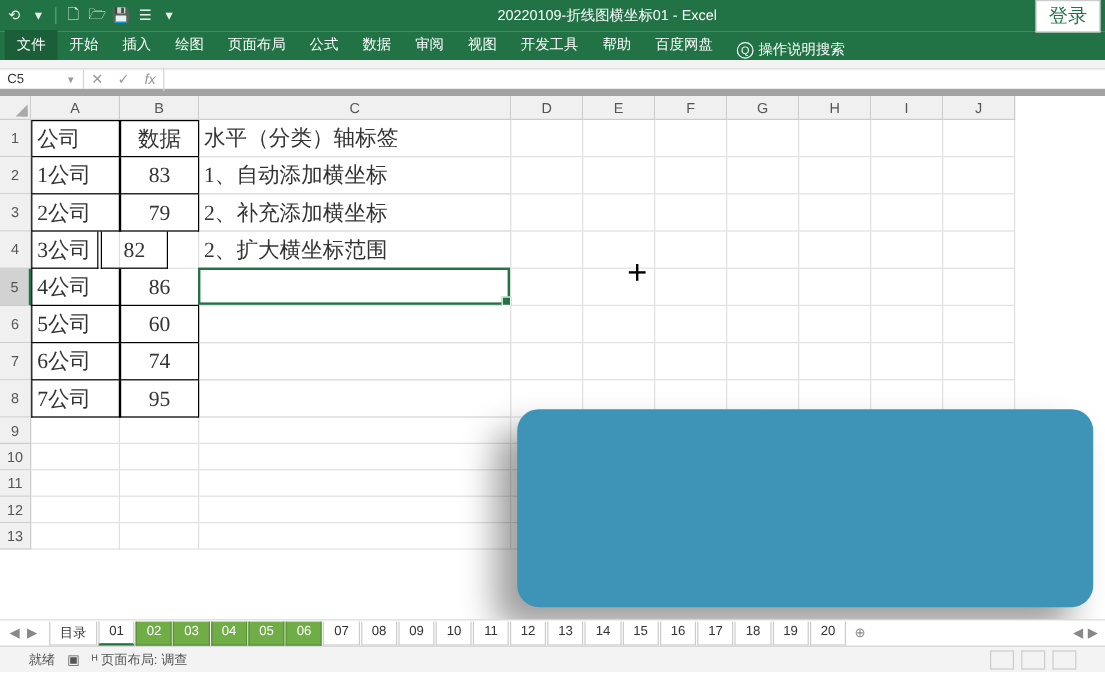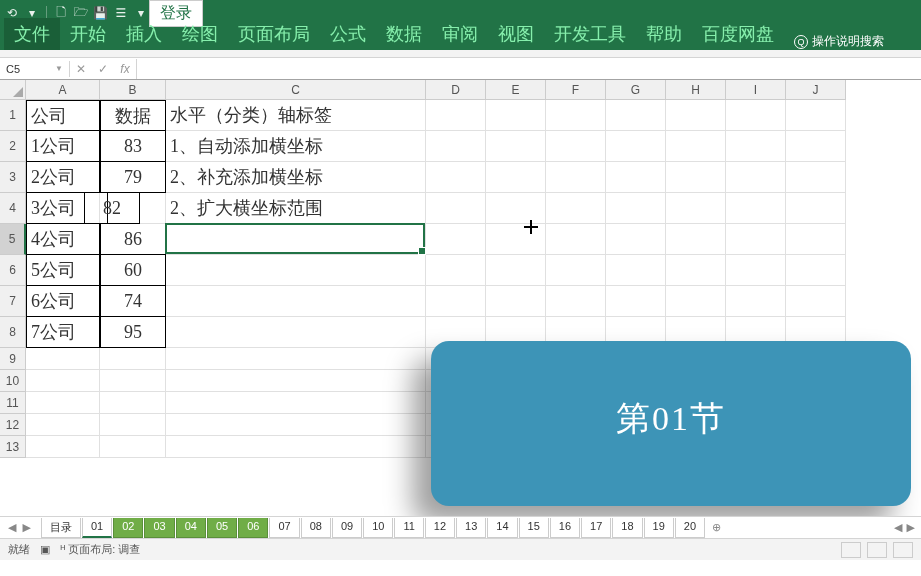--- a/index.html
+++ b/index.html
@@ -6,28 +6,28 @@
 body { width: 921px; height: 576px; background: #fff; overflow: hidden; font-size: 12px; color: #333; }
 
 .titlebar { height: 26px; background: #217346; display: flex; align-items: center; padding: 0 4px; color: #fff; }
 .tb-left { display: flex; gap: 4px; align-items: center; }
 .tb-ico { width: 16px; height: 16px; display: inline-flex; align-items: center; justify-content: center; color: #fff; opacity: 0.9; cursor: pointer; }
 .tb-sep { width: 1px; height: 14px; background: rgba(255,255,255,0.3); margin: 0 2px; }
 .tb-title { flex: 1; text-align: center; font-size: 12px; color: #fff; }
 .tb-login { background: #fff; color: #217346; padding: 2px 10px; border: 1px solid #ccc; font-size: 16px; cursor: pointer; }
 
 .ribbon-tabs { height: 24px; background: #217346; display: flex; align-items: flex-end; padding-left: 4px; gap: 0; }
-.rtab { padding: 4px 10px; color: #86efac; font-size: 18px; cursor: pointer; }
+.rtab { padding: 4px 10px; color: #ffffff; font-size: 12px; cursor: pointer; }
 .rtab.file { background: #1a5f38; }
 .tell-me { display: flex; align-items: center; gap: 4px; color: #fff; margin-left: 10px; }
 .tell-bulb { width: 14px; height: 14px; border: 1px solid #fff; border-radius: 50%; display: inline-flex; align-items: center; justify-content: center; font-size: 9px; }
 
 .ribbon-body { height: 8px; background: #f3f3f3; border-bottom: 1px solid #d4d4d4; }
 
-.formula-bar { height: 22px; background: #fff; display: flex; align-items: center; border-bottom: 1px solid #a3a3a3; }
+.formula-bar { height: 22px; background: #fff; display: flex; align-items: center; border-bottom: 6px solid #a3a3a3; }
 .namebox { width: 70px; padding: 2px 6px; border-right: 1px solid #d4d4d4; font-size: 11px; display: flex; align-items: center; justify-content: space-between; }
 .namebox-dd { color: #999; font-size: 8px; }
 .fx-btns { display: flex; border-right: 1px solid #d4d4d4; }
 .fx-btn { width: 22px; height: 20px; display: flex; align-items: center; justify-content: center; color: #999; cursor: pointer; }
 .fx-input { flex: 1; padding: 2px 6px; font-size: 11px; }
 
 .grid-area { position: relative; height: 436px; overflow: hidden; background: #fff; }
 .selectall { position: absolute; left: 0; top: 0; width: 26px; height: 20px; background: #f0f0f0; border-right: 1px solid #ccc; border-bottom: 1px solid #ccc; }
 .selectall::after { content:''; position:absolute; right:2px; bottom:2px; border:5px solid transparent; border-right-color:#aaa; border-bottom-color:#aaa; }
 .colhdrs { position: absolute; left: 26px; top: 0; height: 20px; display: flex; }
@@ -52,21 +52,21 @@
 
 .sheet-tabs { height: 22px; background: #fff; border-top: 1px solid #d4d4d4; display: flex; align-items: center; padding: 0 6px; font-size: 11px; }
 .st-nav { display: flex; gap: 2px; margin-right: 8px; color: #888; }
 .st-nav span { cursor: pointer; padding: 0 2px; }
 .st-tab { padding: 2px 8px; border: 1px solid #ccc; border-top: none; background: #fff; margin-right: 1px; cursor: pointer; position: relative; }
 .st-tab.active { border-bottom: 2px solid #217346; background: #fff; }
 .st-tab.green { background: #70ad47; color: #fff; border-color: #5a8f3a; }
 .st-add { padding: 2px 6px; color: #888; cursor: pointer; }
 .st-scroll { margin-left: auto; display: flex; gap: 4px; color: #888; }
 
-.statusbar { height: 22px; background: #f3f3f3; border-top: 1px solid #d4d4d4; display: flex; align-items: center; padding: 0 8px; font-size: 11px; color: #555; }
+.statusbar { height: 22px; background: #f3f3f3; border-top: 1px solid #d4d4d4; display: flex; align-items: center; padding: 0 24px; font-size: 11px; color: #555; }
 .sb-left { display: flex; gap: 10px; align-items: center; }
 .sb-right { margin-left: auto; display: flex; gap: 6px; align-items: center; }
 .sb-viewbtn { width: 20px; height: 16px; border: 1px solid #ccc; cursor: pointer; }
 
 .cursor-cross { position: absolute; width: 14px; height: 14px; pointer-events: none; }
 .cursor-cross::before { content:''; position:absolute; left:6px; top:0; width:2px; height:14px; background:#000; }
 .cursor-cross::after { content:''; position:absolute; top:6px; left:0; width:14px; height:2px; background:#000; }
 </style>
 </head>
 <body>
@@ -75,20 +75,21 @@
   <div class="tb-left">
     <span class="tb-ico">⟲</span>
     <span class="tb-ico">▾</span>
     <span class="tb-sep"></span>
     <span class="tb-ico">🗋</span>
     <span class="tb-ico">🗁</span>
     <span class="tb-ico">💾</span>
     <span class="tb-ico">☰</span>
     <span class="tb-ico">▾</span>
   </div>
+  <div class="tb-title">20220109-折线图横坐标01 - Excel</div>
   <div class="tb-login">登录</div>
 </div>
 
 <div class="ribbon-tabs">
   <div class="rtab file">文件</div>
   <div class="rtab">开始</div>
   <div class="rtab">插入</div>
   <div class="rtab">绘图</div>
   <div class="rtab">页面布局</div>
   <div class="rtab">公式</div>
@@ -281,40 +282,39 @@
       <div class="cell" style="left: 760px; top: 336px; width: 60px; height: 22px;"></div>
       <div class="cell bl br bb bt" style="left: 0px; top: 0px; width: 74px; height: 31px;">公司</div>
       <div class="cell bl br bb bt center" style="left: 74px; top: 0px; width: 66px; height: 31px;">数据</div>
       <div class="cell" style="left: 140px; top: 0px; width: 260px; height: 31px;">水平（分类）轴标签</div>
       <div class="cell bl br bb" style="left: 0px; top: 31px; width: 74px; height: 31px;">1公司</div>
       <div class="cell bl br bb center" style="left: 74px; top: 31px; width: 66px; height: 31px;">83</div>
       <div class="cell" style="left: 140px; top: 31px; width: 260px; height: 31px;">1、自动添加横坐标</div>
       <div class="cell bl br bb" style="left: 0px; top: 62px; width: 74px; height: 31px;">2公司</div>
       <div class="cell bl br bb center" style="left: 74px; top: 62px; width: 66px; height: 31px;">79</div>
       <div class="cell" style="left: 140px; top: 62px; width: 260px; height: 31px;">2、补充添加横坐标</div>
-      <div class="cell bl br bb" style="left: 0px; top: 93px; width: 82px; height: 31px;">3公司</div>
+      <div class="cell bl br bb" style="left: 0px; top: 93px; width: 56px; height: 31px;">3公司</div>
       <div class="cell bl br bb center" style="left: 58px; top: 93px; width: 56px; height: 31px;">82</div>
       <div class="cell" style="left: 140px; top: 93px; width: 260px; height: 31px;">2、扩大横坐标范围</div>
       <div class="cell bl br bb" style="left: 0px; top: 124px; width: 74px; height: 31px;">4公司</div>
       <div class="cell bl br bb center" style="left: 74px; top: 124px; width: 66px; height: 31px;">86</div>
       <div class="cell" style="left: 140px; top: 124px; width: 260px; height: 31px;"></div>
       <div class="cell bl br bb" style="left: 0px; top: 155px; width: 74px; height: 31px;">5公司</div>
       <div class="cell bl br bb center" style="left: 74px; top: 155px; width: 66px; height: 31px;">60</div>
       <div class="cell" style="left: 140px; top: 155px; width: 260px; height: 31px;"></div>
       <div class="cell bl br bb" style="left: 0px; top: 186px; width: 74px; height: 31px;">6公司</div>
       <div class="cell bl br bb center" style="left: 74px; top: 186px; width: 66px; height: 31px;">74</div>
       <div class="cell" style="left: 140px; top: 186px; width: 260px; height: 31px;"></div>
       <div class="cell bl br bb" style="left: 0px; top: 217px; width: 74px; height: 31px;">7公司</div>
       <div class="cell bl br bb center" style="left: 74px; top: 217px; width: 66px; height: 31px;">95</div>
       <div class="cell" style="left: 140px; top: 217px; width: 260px; height: 31px;"></div>
     </div>
   <div class="active-cell" id="activecell" style="left: 165px; top: 143px; width: 260px; height: 31px;"></div>
   <div class="cursor-cross" style="left:524px; top:140px"></div>
   <div class="slide-card">
-    <div class="slide-line1">第01节</div>
   </div>
 </div>
 
 <div class="sheet-tabs">
   <div class="st-nav">
       <span>◀</span>
       <span>▶</span>
     </div>
   <div id="sheettabs" style="display:flex">
       <div class="st-tab ">目录</div>

